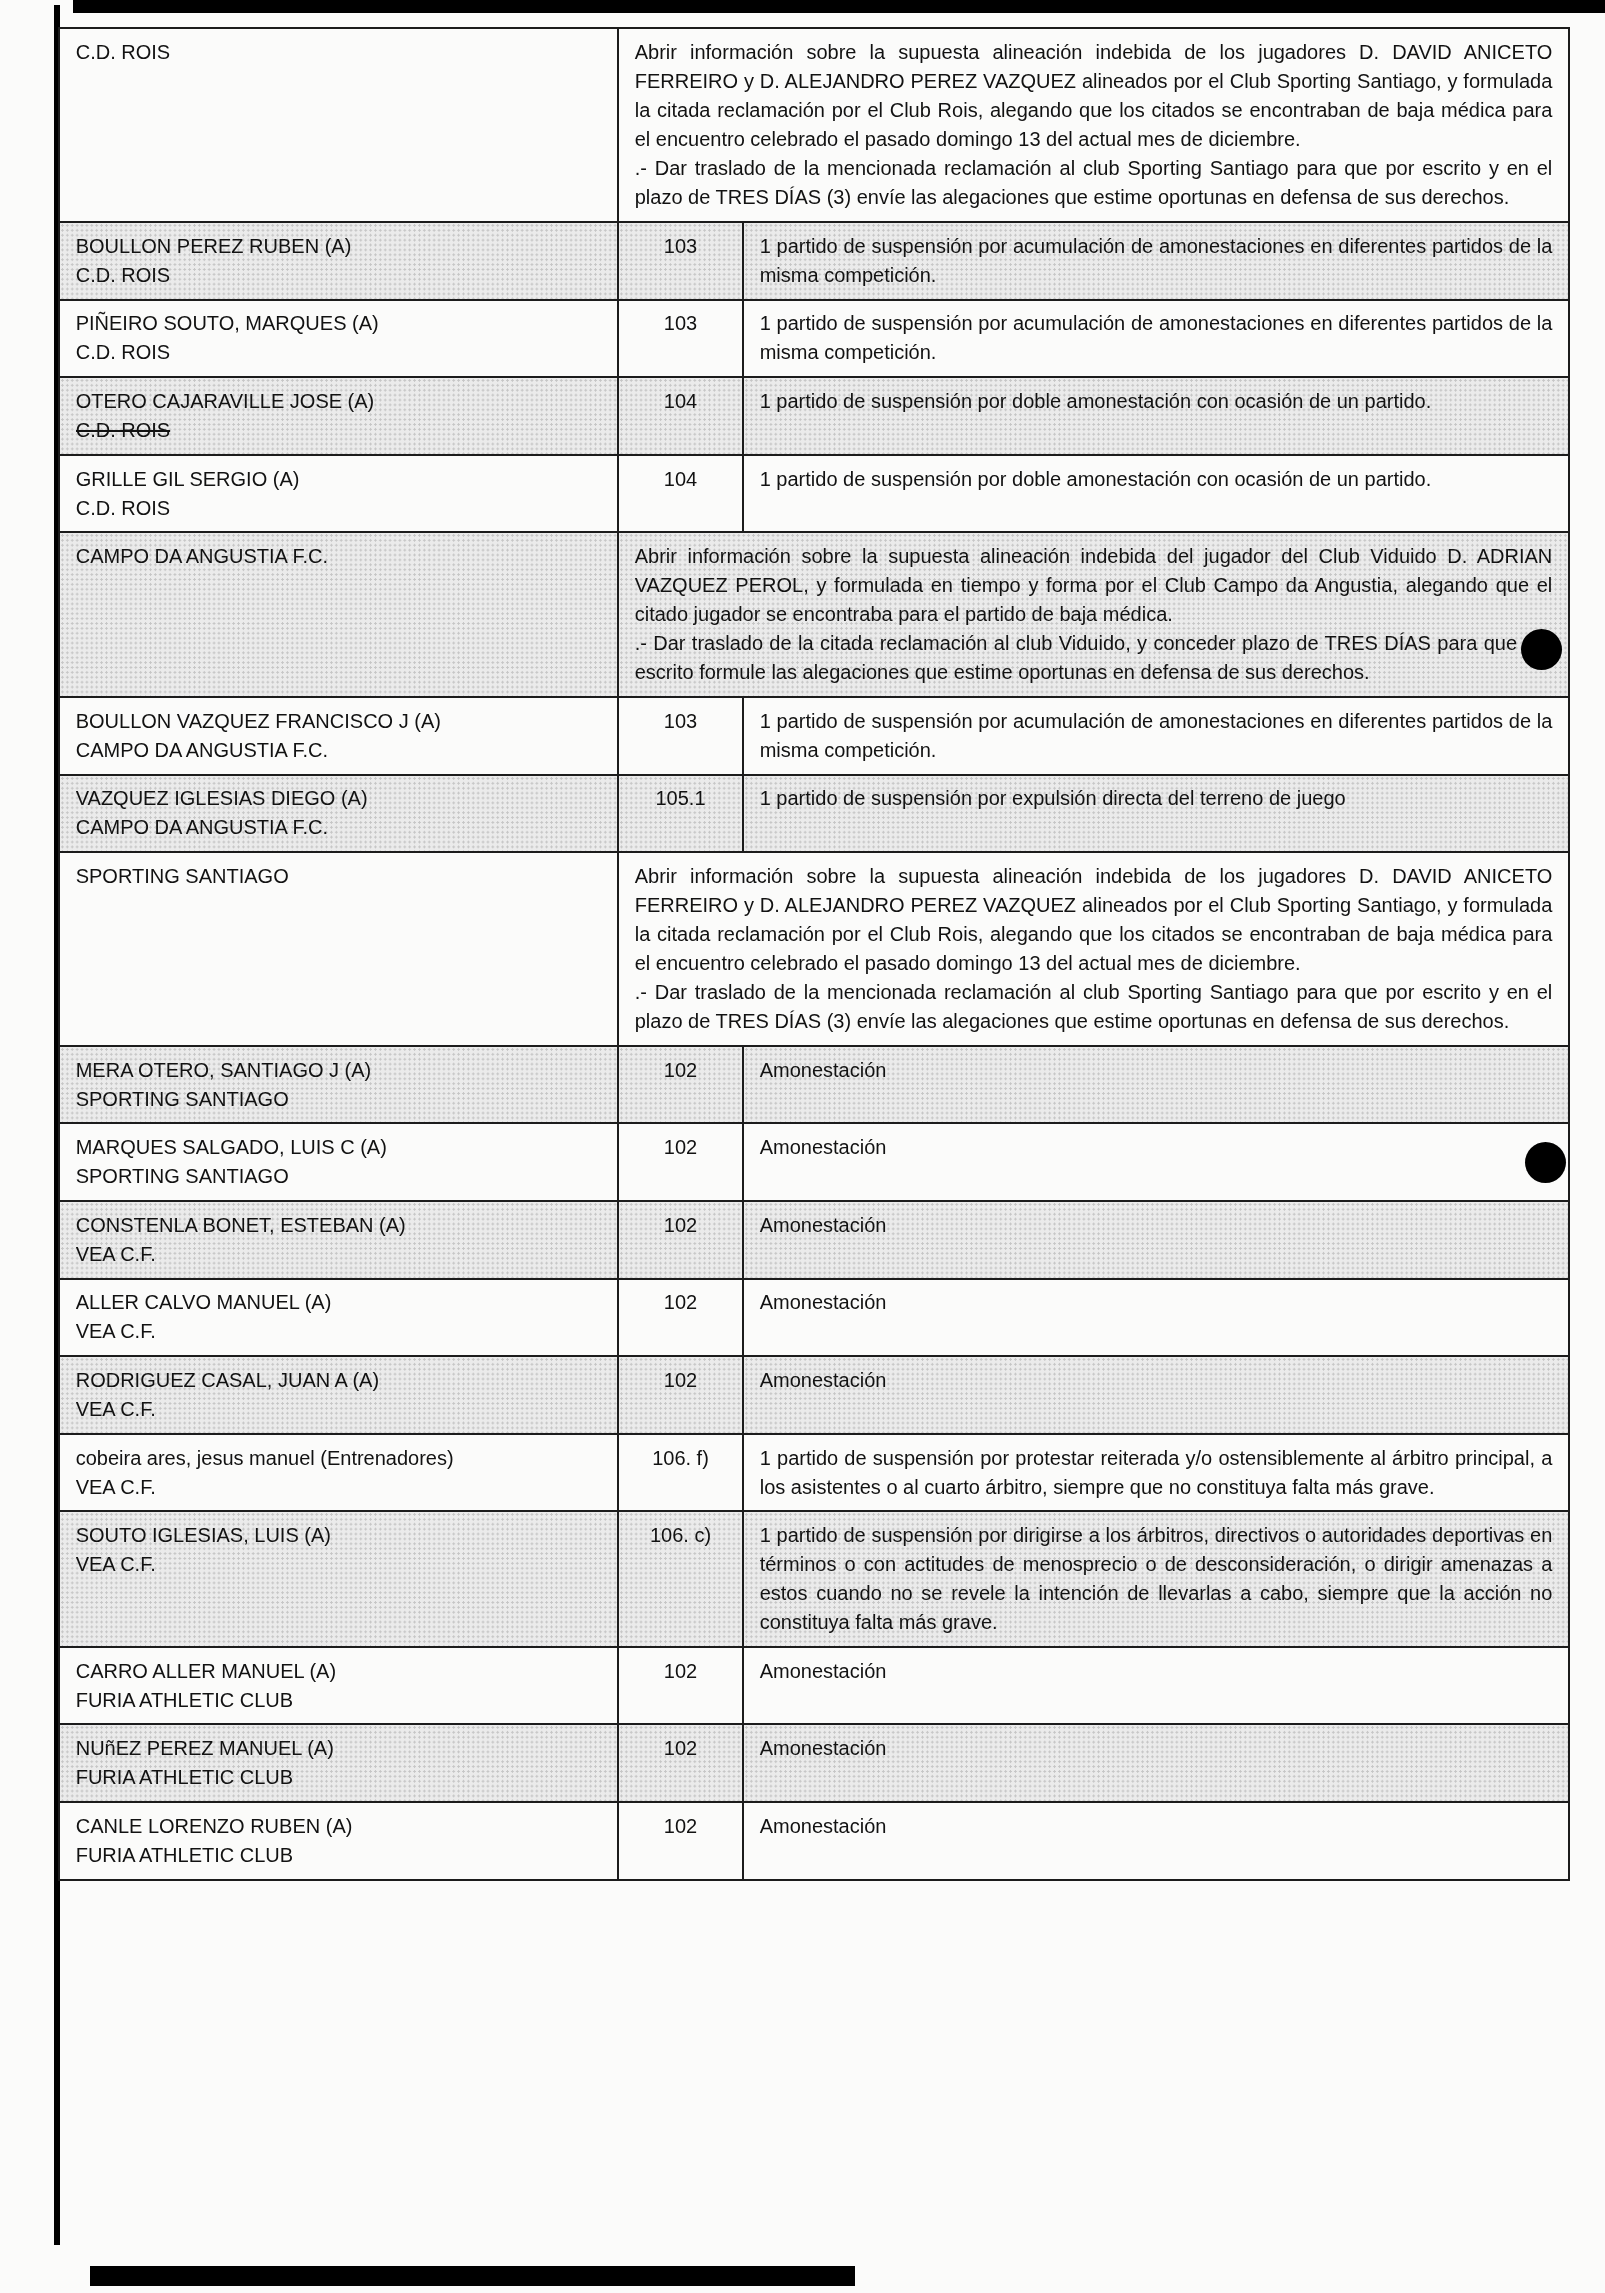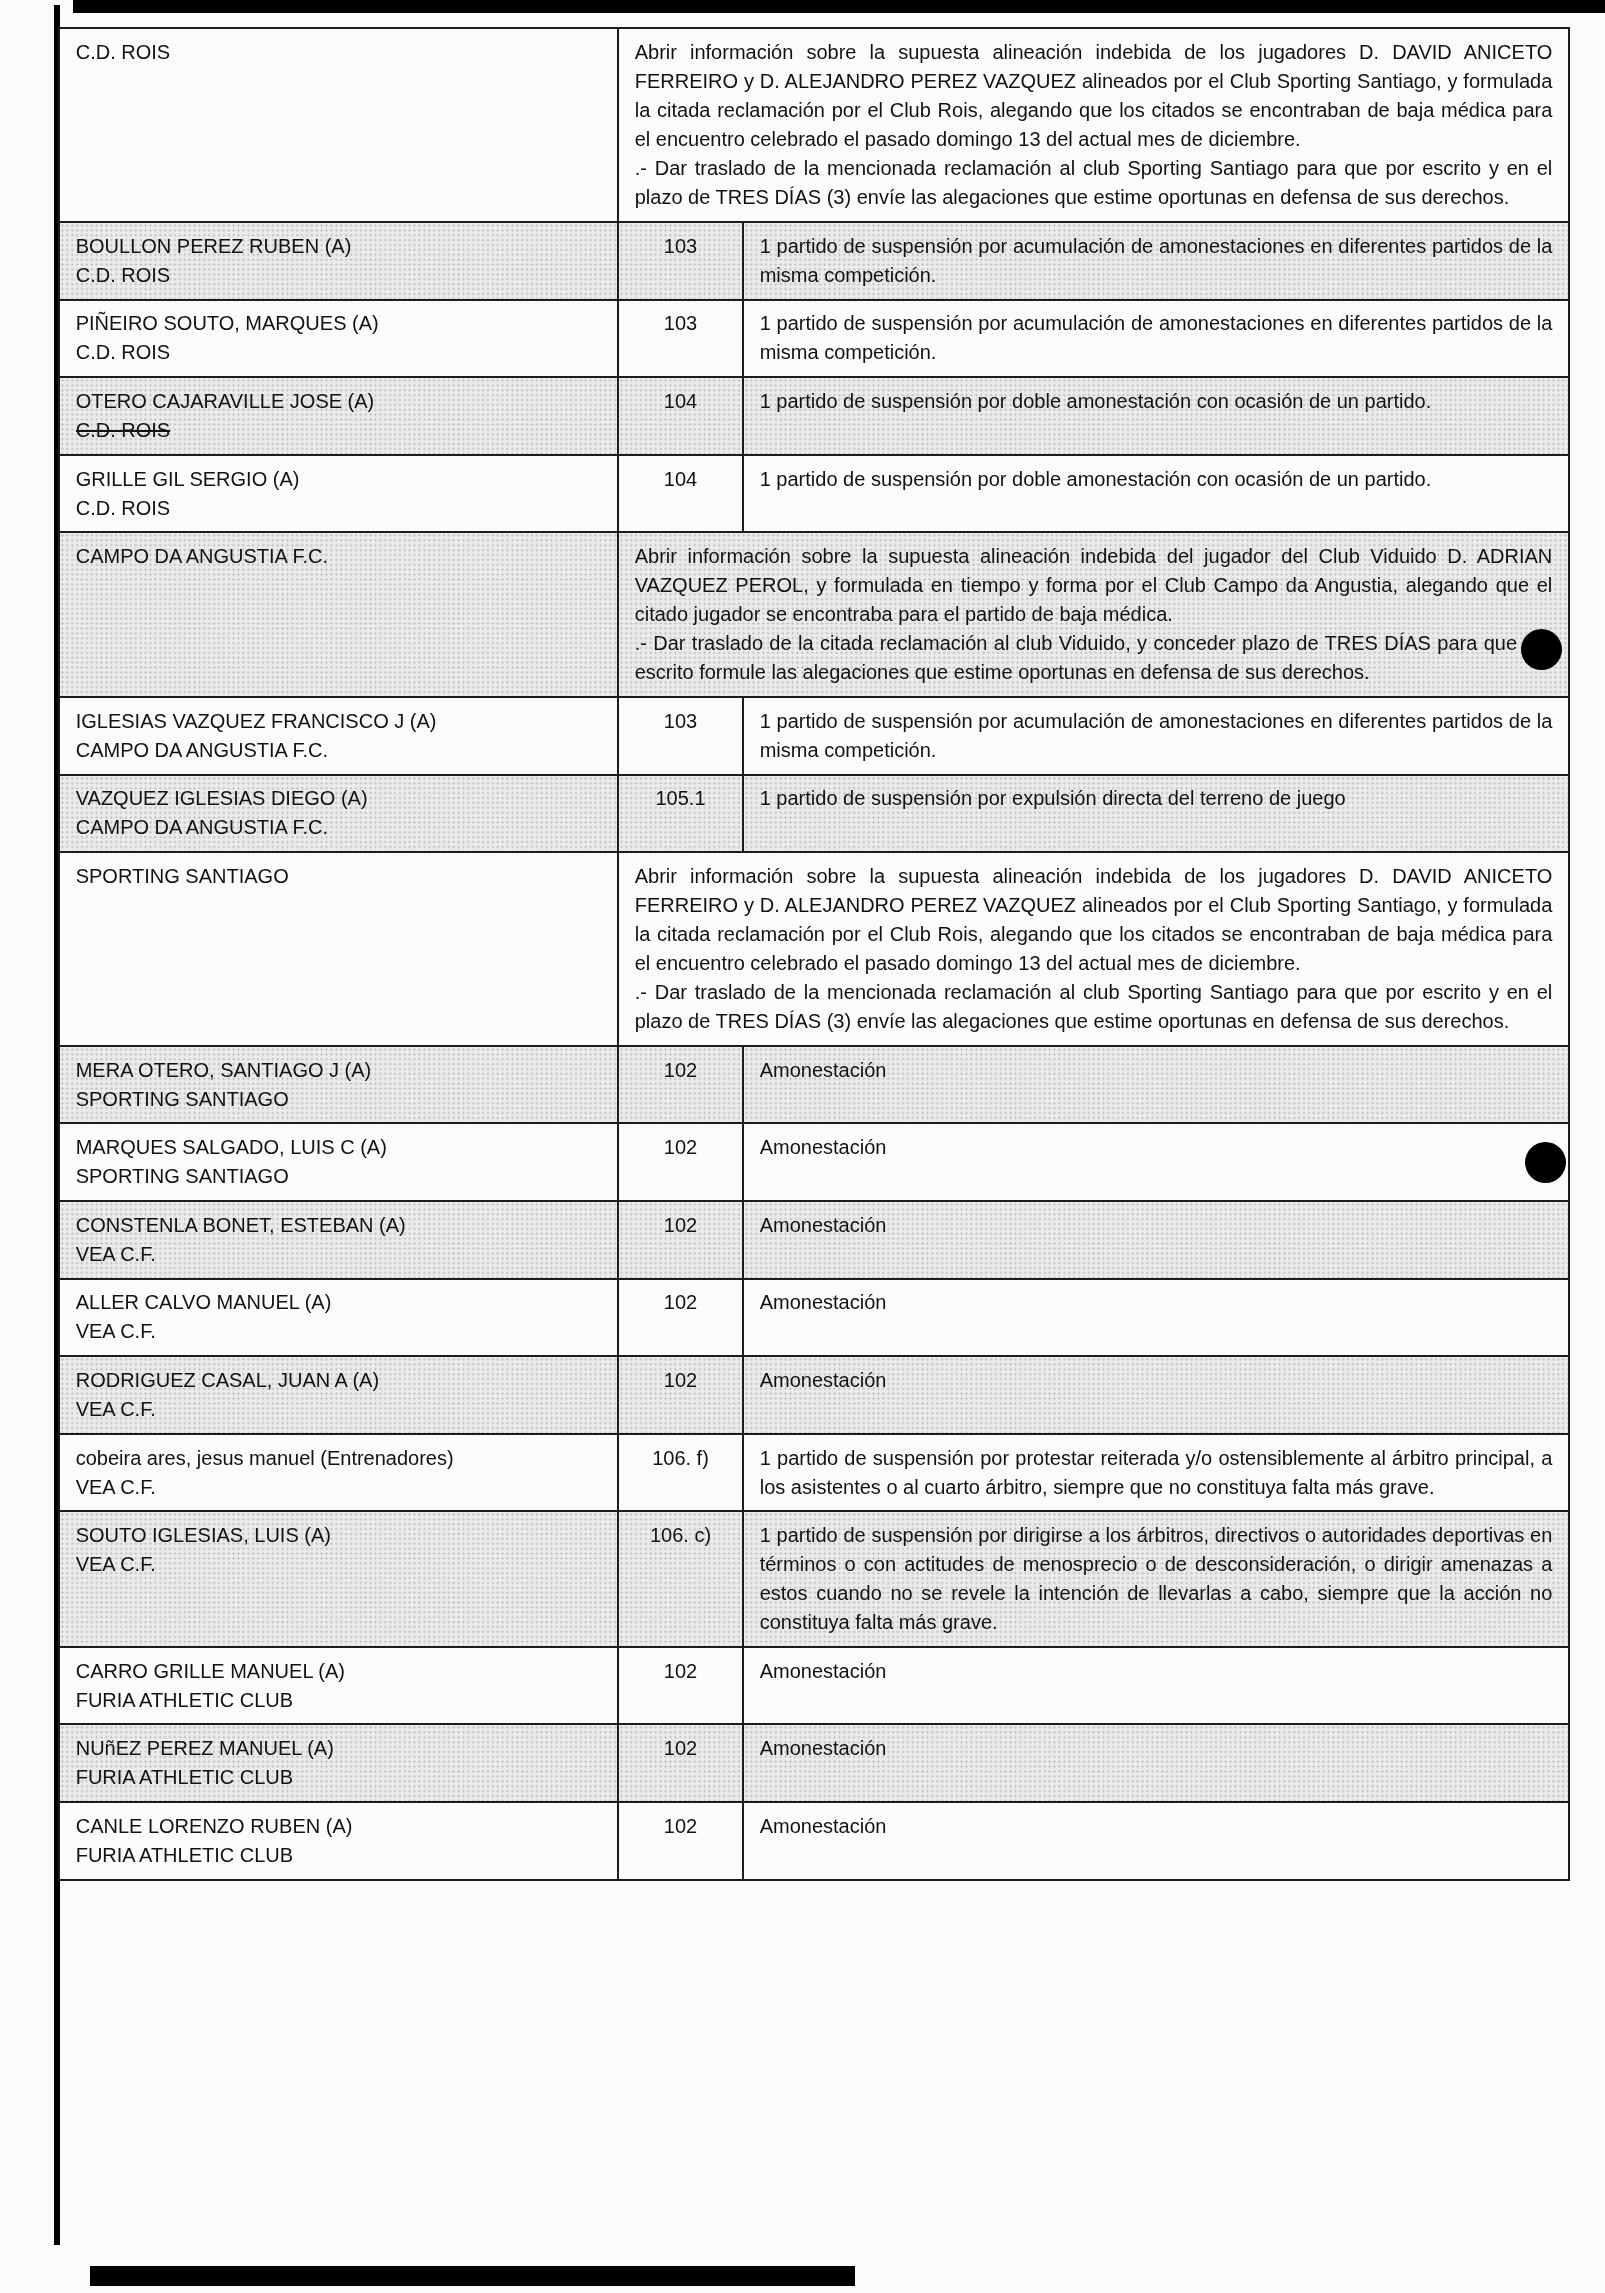--- a/index.html
+++ b/index.html
@@ -125,21 +125,21 @@
       <div class="club">CAMPO DA ANGUSTIA F.C.</div>
     </td>
     <td class="text-cell" colspan="2">
       <div class="para">Abrir información sobre la supuesta alineación indebida del jugador del Club Viduido D. ADRIAN VAZQUEZ PEROL, y formulada en tiempo y forma por el Club Campo da Angustia, alegando que el citado jugador se encontraba para el partido de baja médica.
 .- Dar traslado de la citada reclamación al club Viduido, y conceder plazo de TRES DÍAS para que por escrito formule las alegaciones que estime oportunas en defensa de sus derechos.</div>
     <span class="redaction-dot dot-bottom-right"></span>
         </td>
   </tr>
       <tr class="row sanction-row">
     <td class="name-cell">
-      <div class="pname">IGLESIAS VAZQUEZ FRANCISCO J (A)</div>
+      <div class="pname">BOULLON VAZQUEZ FRANCISCO J (A)</div>
       <div class="pclub">CAMPO DA ANGUSTIA F.C.</div>
     </td>
     <td class="code-cell">
       <div class="pcode">103</div>
     </td>
     <td class="desc-cell">
       <div class="pdesc">1 partido de suspensión por acumulación de amonestaciones en diferentes partidos de la misma competición.</div>
     </td>
   </tr>
       <tr class="row sanction-row shaded">
@@ -243,21 +243,21 @@
     </td>
     <td class="code-cell">
       <div class="pcode">106. c)</div>
     </td>
     <td class="desc-cell">
       <div class="pdesc">1 partido de suspensión por dirigirse a los árbitros, directivos o autoridades deportivas en términos o con actitudes de menosprecio o de desconsideración, o dirigir amenazas a estos cuando no se revele la intención de llevarlas a cabo, siempre que la acción no constituya falta más grave.</div>
     </td>
   </tr>
       <tr class="row sanction-row">
     <td class="name-cell">
-      <div class="pname">CARRO GRILLE MANUEL (A)</div>
+      <div class="pname">CARRO ALLER MANUEL (A)</div>
       <div class="pclub">FURIA ATHLETIC CLUB</div>
     </td>
     <td class="code-cell">
       <div class="pcode">102</div>
     </td>
     <td class="desc-cell">
       <div class="pdesc">Amonestación</div>
     </td>
   </tr>
       <tr class="row sanction-row shaded">

